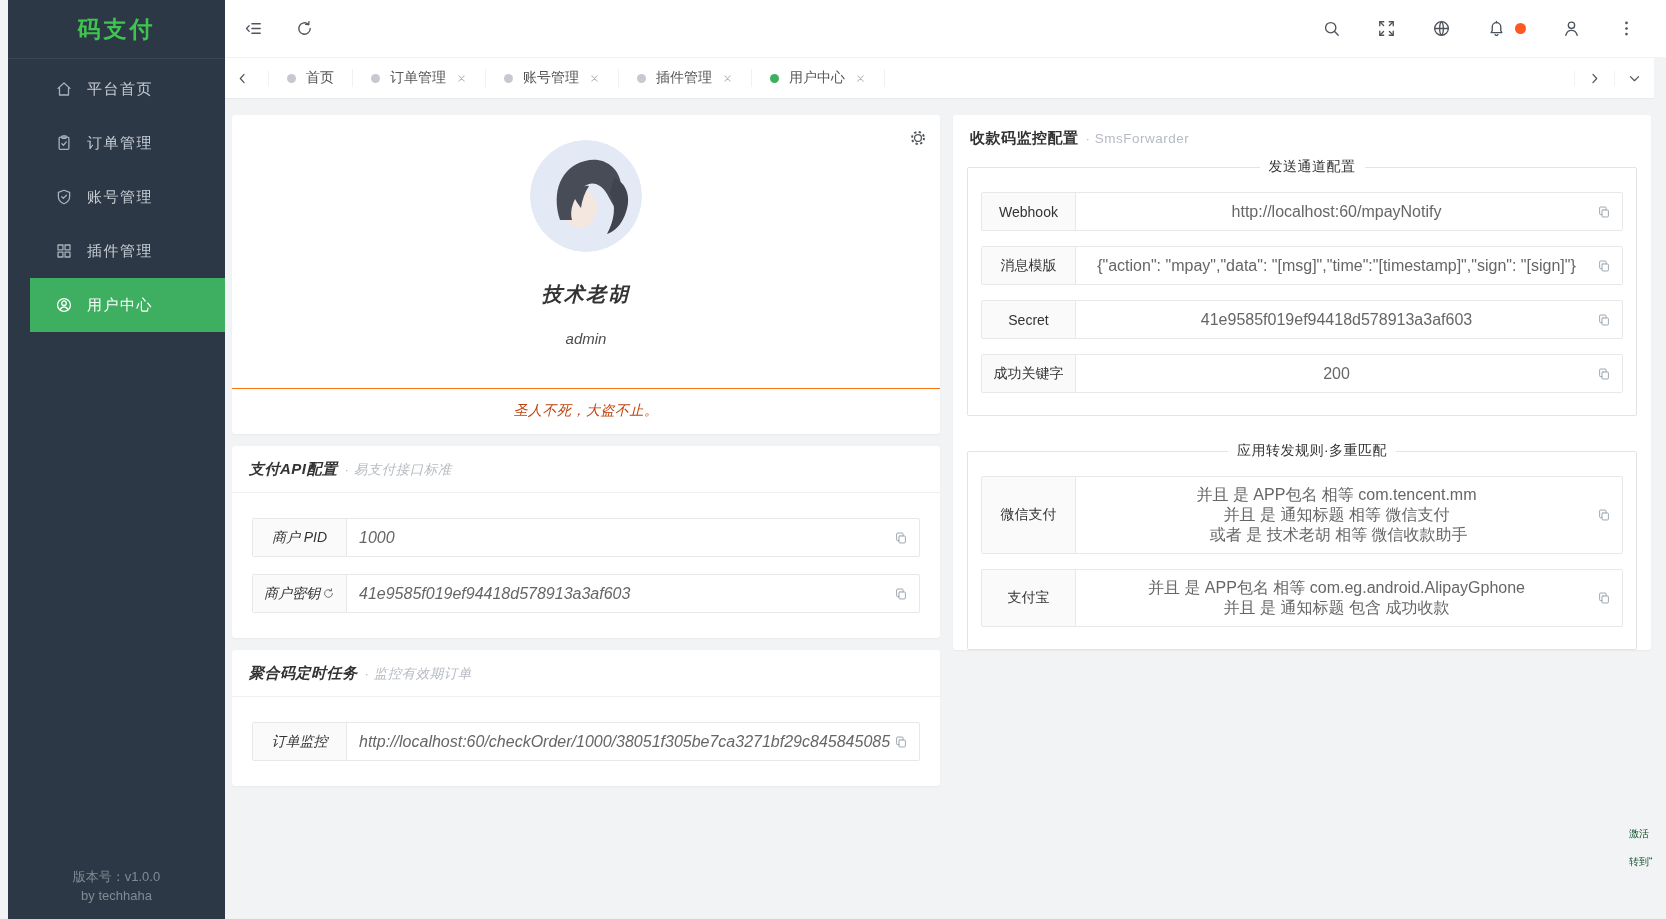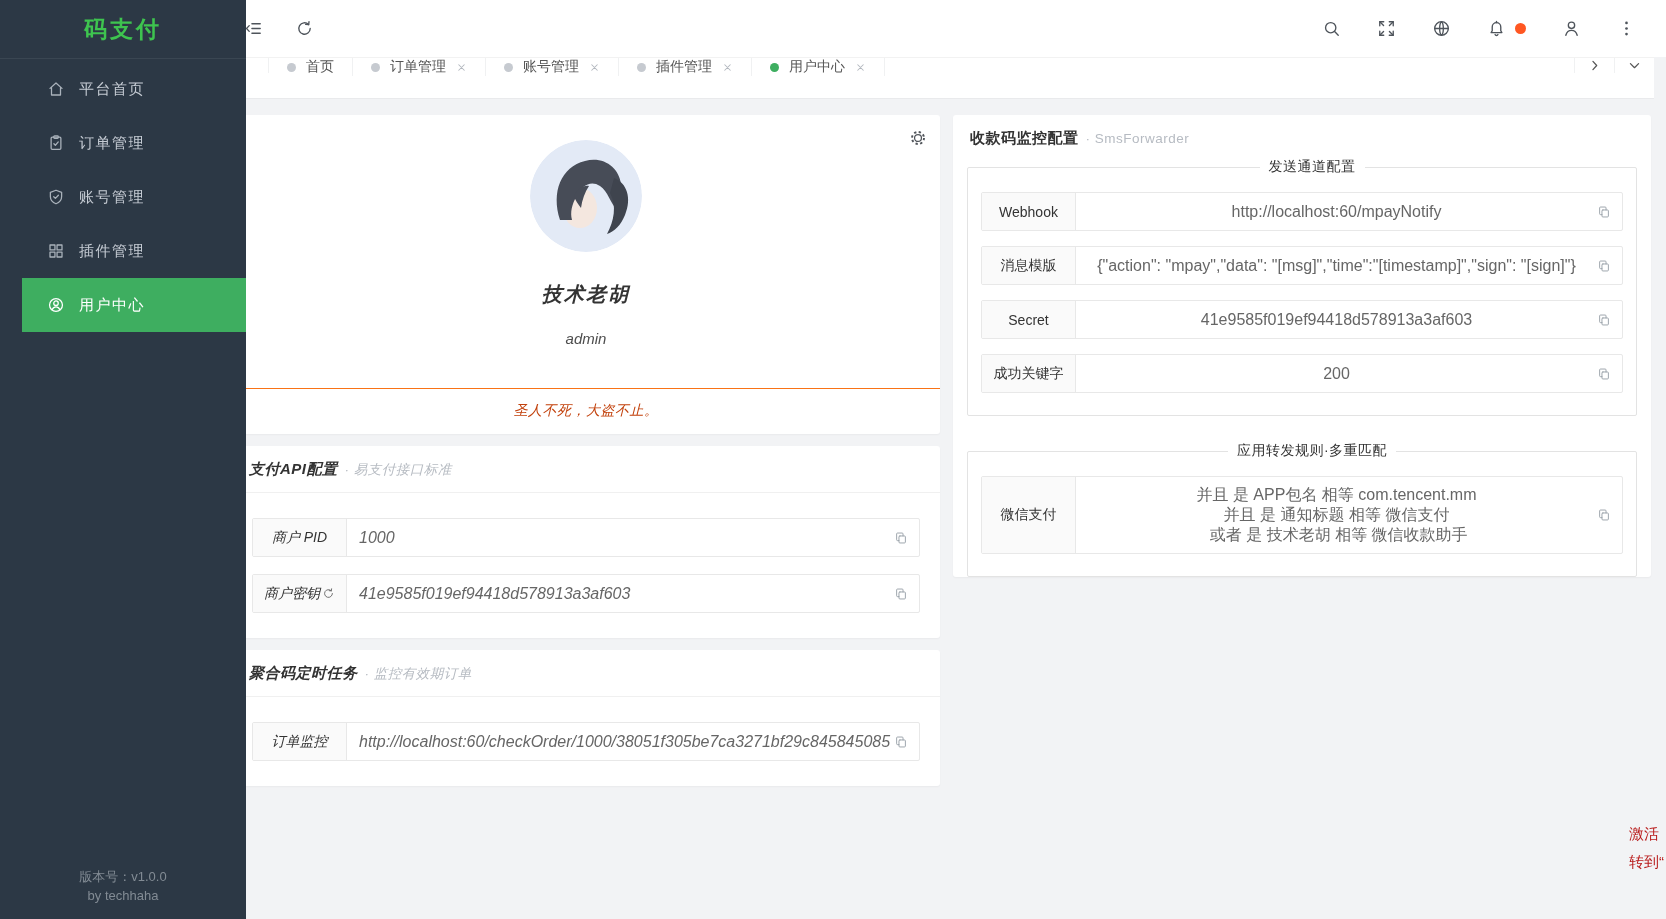--- a/index.html
+++ b/index.html
@@ -6,40 +6,40 @@
     --sidebarBg:#2c3845; --brandGreen:#3ec44f; --accentGreen:#3eae60; --notifyDot:#ff5722;
     --pageBg:#f2f3f5; --border:#e8e8e8; --labelBg:#fafafa;
   }
   *{box-sizing:border-box;margin:0;padding:0;}
   html,body{width:1666px;height:919px;overflow:hidden;}
   body{position:relative;background:var(--pageBg);font-family:"Liberation Sans","DejaVu Sans",sans-serif;color:#333;}
   svg{display:block;}
   .ic{stroke:currentColor;fill:none;stroke-width:1.7;stroke-linecap:round;stroke-linejoin:round;}
 
   
-  .sidebar{position:absolute;left:0;top:0;width:246px;height:100%;background:var(--sidebarBg);color:#c6ccd4;z-index:3;}
+  .sidebar{position:absolute;left:8px;top:0;width:217px;height:100%;background:var(--sidebarBg);color:#c6ccd4;z-index:3;}
   .logo{height:59px;line-height:58px;text-align:center;color:var(--brandGreen);font-size:23px;font-weight:bold;letter-spacing:3px;border-bottom:1px solid rgba(255,255,255,.07);}
   .menu{padding-top:3px;padding-left:22px;}
   .menu-item{height:54px;display:flex;align-items:center;padding-left:25px;gap:14px;font-size:15px;letter-spacing:1.5px;cursor:pointer;}
   .menu-item .mi{width:18px;height:18px;color:#aab2bb;}
   .menu-item.active{background:var(--accentGreen);color:#fff;}
   .menu-item.active .mi{color:#fff;}
   .side-footer{position:absolute;bottom:14px;left:0;width:100%;text-align:center;color:#828b94;font-size:13px;line-height:19px;}
 
   
   .topbar{position:absolute;left:217px;top:0;right:0;height:57px;background:#fff;display:flex;align-items:center;z-index:2;}
   .tb-left{display:flex;align-items:center;gap:32px;padding-left:27px;color:#4e545b;}
   .tb-right{margin-left:auto;display:flex;align-items:center;gap:36px;padding-right:30px;color:#4e545b;}
   .tb-btn{cursor:pointer;display:flex;align-items:center;}
   .tb-btn svg{width:19px;height:19px;}
   .bell-wrap{display:flex;align-items:center;gap:9px;}
   .badge-dot{width:11px;height:11px;border-radius:50%;background:var(--notifyDot);}
 
   
-  .tabbar{position:absolute;left:217px;top:57px;right:12px;height:42px;background:#fff;border-top:1px solid #f2f2f2;border-bottom:1px solid #e9eaec;display:flex;align-items:flex-start;z-index:2;}
+  .tabbar{position:absolute;left:217px;top:57px;right:12px;height:42px;background:#fff;border-top:1px solid #f2f2f2;border-bottom:1px solid #e9eaec;display:flex;align-items:center;z-index:2;}
   .tab-nav{width:52px;flex:none;display:flex;align-items:center;justify-content:center;border-right:1px solid #f0f1f2;color:#555;cursor:pointer;}
   .tab-nav svg,.tab-ctrl svg{width:15px;height:15px;}
   .tab{display:flex;align-items:center;gap:10px;padding:0 18px;border-right:1px solid #f0f1f2;font-size:14px;color:#555;cursor:pointer;white-space:nowrap;}
   .tab .dot{width:9px;height:9px;border-radius:50%;background:#c6cad0;flex:none;}
   .tab.active .dot{background:var(--accentGreen);}
   .tab .close{color:#b3b8bf;display:flex;cursor:pointer;}
   .tab .close svg{width:11px;height:11px;stroke-width:2;}
   .tb-spacer{flex:1;}
   .tab-ctrl{width:40px;flex:none;display:flex;align-items:center;justify-content:center;border-left:1px solid #f0f1f2;color:#555;cursor:pointer;}
 
@@ -73,21 +73,21 @@
   .row-copy{flex:none;display:flex;align-items:center;padding-right:11px;color:#98a0a8;cursor:pointer;}
   .row-copy svg{width:14px;height:14px;stroke-width:1.5;}
 
   
   .monitor fieldset{margin:2px 14px 0;border:1px solid #e3e3e3;border-radius:2px;padding:12px 13px 22px;}
   .monitor fieldset.second{margin-top:26px;margin-bottom:18px;}
   .monitor legend{font-size:14px;color:#333;padding:0 9px;margin-left:10px;letter-spacing:.5px;}
   .fs-rows{display:flex;flex-direction:column;gap:15px;margin-top:4px;}
 
   
-  .watermark{position:absolute;left:1629px;top:820px;color:#b91c1c;font-size:15px;line-height:28px;white-space:nowrap;z-index:5;pointer-events:none;}
+  .watermark{position:absolute;left:1629px;top:820px;color:#14532d;font-size:10px;line-height:28px;white-space:nowrap;z-index:5;pointer-events:none;}
 </style>
 </head>
 <body>
 
 <svg width="0" height="0" style="position:absolute">
   <defs>
     <symbol id="i-home" viewBox="0 0 24 24">
         <path class="ic" d="M4 11.2 L12 4 L20 11.2 M6 9.6 V20 H18 V9.6"></path>
       </symbol>
     <symbol id="i-order" viewBox="0 0 24 24">
@@ -475,20 +475,32 @@
               <div>并且 是 APP包名 相等 com.tencent.mm</div>
               <div>并且 是 通知标题 相等 微信支付</div>
               <div> 或者 是 技术老胡 相等 微信收款助手</div>
             </div>
             <span class="row-copy">
                 <svg viewBox="0 0 24 24" width="14" height="14">
                   <use href="#i-copy"></use>
                 </svg>
               </span>
           </div>
+          <div class="row">
+            <div class="row-label">支付宝</div>
+            <div class="row-value">
+              <div>并且 是 APP包名 相等 com.eg.android.AlipayGphone</div>
+              <div>并且 是 通知标题 包含 成功收款</div>
+            </div>
+            <span class="row-copy">
+                <svg viewBox="0 0 24 24" width="14" height="14">
+                  <use href="#i-copy"></use>
+                </svg>
+              </span>
+          </div>
         </div>
       </fieldset>
     </section>
   </div>
 </main>
 
 <div class="watermark">
   <div>激活</div>
   <div>转到“</div>
 </div>

